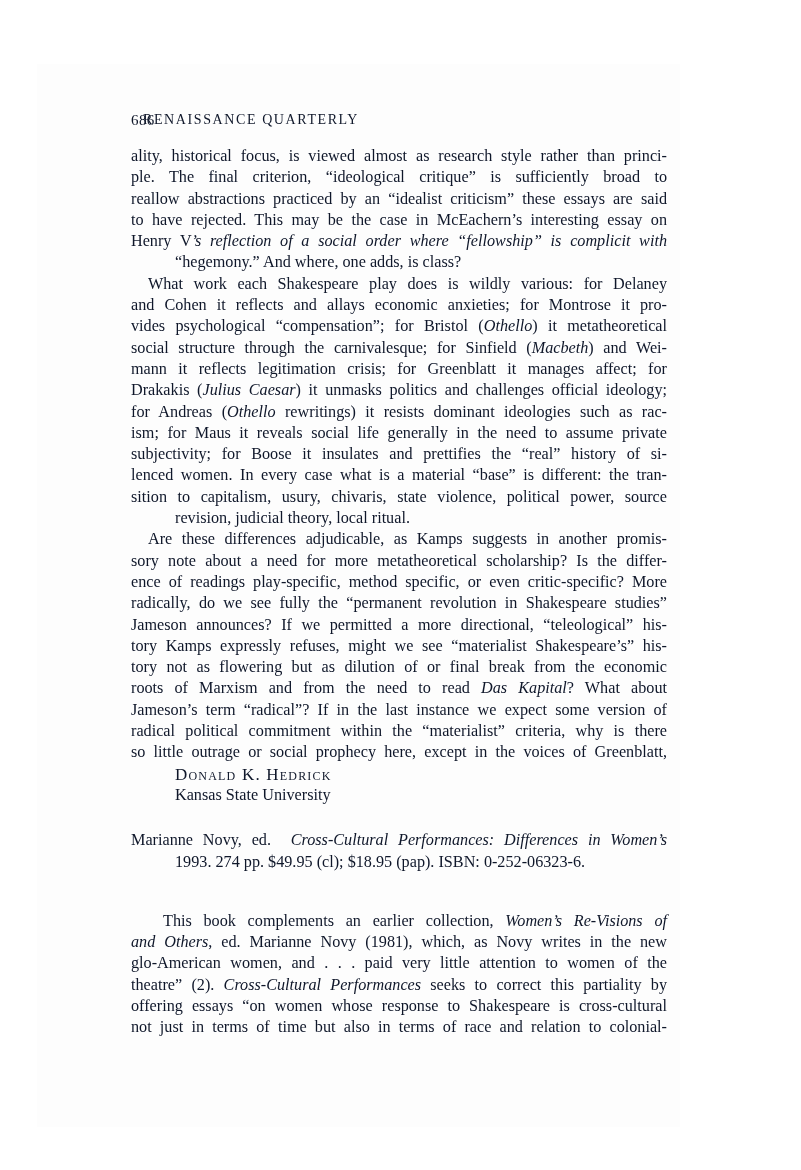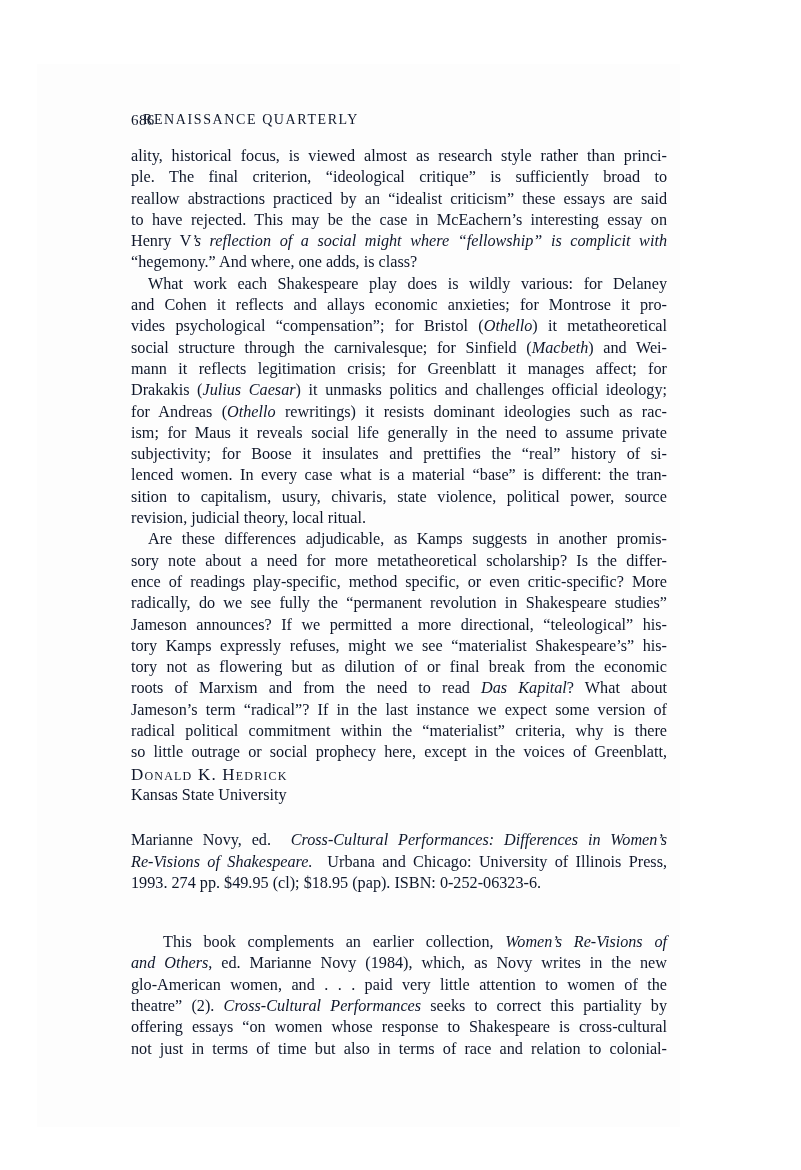--- a/index.html
+++ b/index.html
@@ -11,21 +11,21 @@
   .page {
     position: absolute; left: 131px; top: 112px; width: 536px;
     font-family: "Liberation Serif", "DejaVu Serif", serif;
     color: #0f172a; font-size: 16.2px;
   }
   .running-head { position: relative; height: 24px; font-size: 15px; letter-spacing: 0.4px; }
   .folio { position: absolute; left: 0; top: 0; }
   .journal { position: absolute; left: 0; right: 0; top: 0; letter-spacing: 1.6px; font-size: 14px; padding-left: 12px; }
   .lines { margin-top: 10px; font-family: Liberation Serif, serif; }
   .ln { height: 21.3px; line-height: 21.3px; white-space: nowrap; text-align: justify; text-align-last: justify; overflow: visible; }
-  .ln.last { text-align-last: left; }
+  .ln.last { text-align-last: left; margin-left: 44px; }
   .ln.indent { padding-left: 17px; }
   .ln.indent2 { padding-left: 32px; margin-top: 38px; }
   .gap { height: 24px; }
   .sc { font-variant: small-caps; letter-spacing: 1.2px; font-size: 17px; }
   i { font-style: italic; }
 </style>
 </head>
 <body>
 
 <div class="scan"></div>
@@ -35,21 +35,21 @@
     <span class="folio">686</span>
     <span class="journal">RENAISSANCE QUARTERLY</span>
   </div>
 
   <div class="lines">
     <div id="r1">
         <div class="ln">ality, historical focus, is viewed almost as research style rather than princi-</div>
         <div class="ln">ple. The final criterion, “ideological critique” is sufficiently broad to</div>
         <div class="ln">reallow abstractions practiced by an “idealist criticism” these essays are said</div>
         <div class="ln">to have rejected. This may be the case in McEachern’s interesting essay on</div>
-        <div class="ln"><span>Henry V</span><i>’s reflection of a social might where “fellowship” is complicit with</i></div>
+        <div class="ln"><span>Henry V</span><i>’s reflection of a social order where “fellowship” is complicit with</i></div>
         <div class="ln last">“hegemony.” And where, one adds, is class?</div>
         <div class="ln indent">What work each Shakespeare play does is wildly various: for Delaney</div>
         <div class="ln">and Cohen it reflects and allays economic anxieties; for Montrose it pro-</div>
         <div class="ln"><span>vides psychological “compensation”; for Bristol (</span><i>Othello</i><span>) it metatheoretical</span></div>
         <div class="ln"><span>social structure through the carnivalesque; for Sinfield (</span><i>Macbeth</i><span>) and Wei-</span></div>
         <div class="ln">mann it reflects legitimation crisis; for Greenblatt it manages affect; for</div>
         <div class="ln"><span>Drakakis (</span><i>Julius Caesar</i><span>) it unmasks politics and challenges official ideology;</span></div>
         <div class="ln"><span>for Andreas (</span><i>Othello</i><span> rewritings) it resists dominant ideologies such as rac-</span></div>
         <div class="ln">ism; for Maus it reveals social life generally in the need to assume private</div>
         <div class="ln">subjectivity; for Boose it insulates and prettifies the “real” history of si-</div>
@@ -69,24 +69,23 @@
         <div class="ln">so little outrage or social prophecy here, except in the voices of Greenblatt,</div>
       </div>
     <div class="ln last sc">Donald K. Hedrick</div>
     <div class="ln last">Kansas State University</div>
   </div>
 
   <div class="gap"></div>
 
   <div>
     <div class="ln"><span>Marianne Novy, ed.</span>&nbsp;&nbsp;<i>Cross-Cultural Performances: Differences in Women’s</i></div>
-    <div class="ln"><i>Re-Visions of Shakespeare.</i>&nbsp;&nbsp;<span>Urbana and Chicago: University of Illinois Press,</span></div>
     <div class="ln last">1993.  274 pp.  $49.95 (cl); $18.95 (pap).  ISBN: 0-252-06323-6.</div>
     <div id="r2">
         <div class="ln indent2"><span>This book complements an earlier collection, </span><i>Women’s Re-Visions of</i></div>
-        <div class="ln"><i>and Others</i><span>, ed. Marianne Novy (1984), which, as Novy writes in the new</span></div>
+        <div class="ln"><i>and Others</i><span>, ed. Marianne Novy (1981), which, as Novy writes in the new</span></div>
         <div class="ln">glo-American women, and . . . paid very little attention to women of the</div>
         <div class="ln"><span>theatre” (2).  </span><i>Cross-Cultural Performances</i><span> seeks to correct this partiality by</span></div>
         <div class="ln">offering essays “on women whose response to Shakespeare is cross-cultural</div>
         <div class="ln">not just in terms of time but also in terms of race and relation to colonial-</div>
       </div>
   </div>
 </div>
 
 </body></html>

